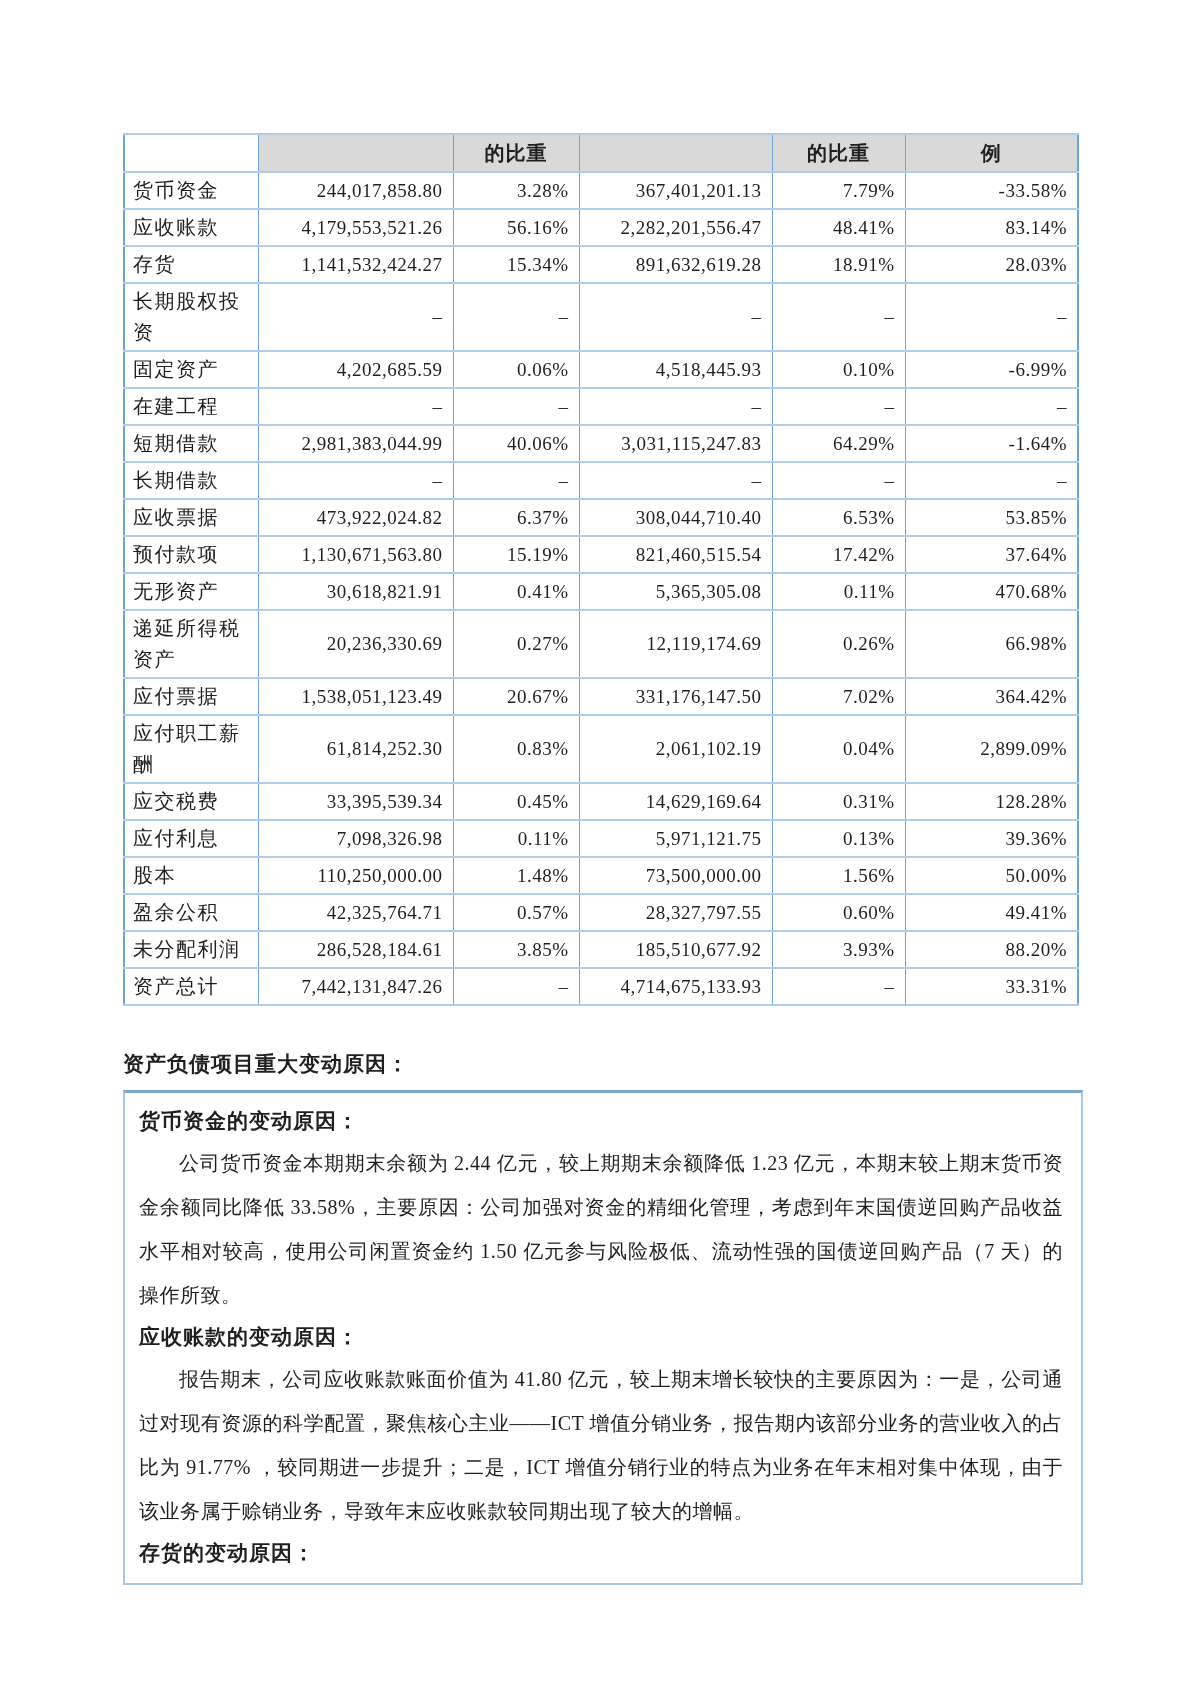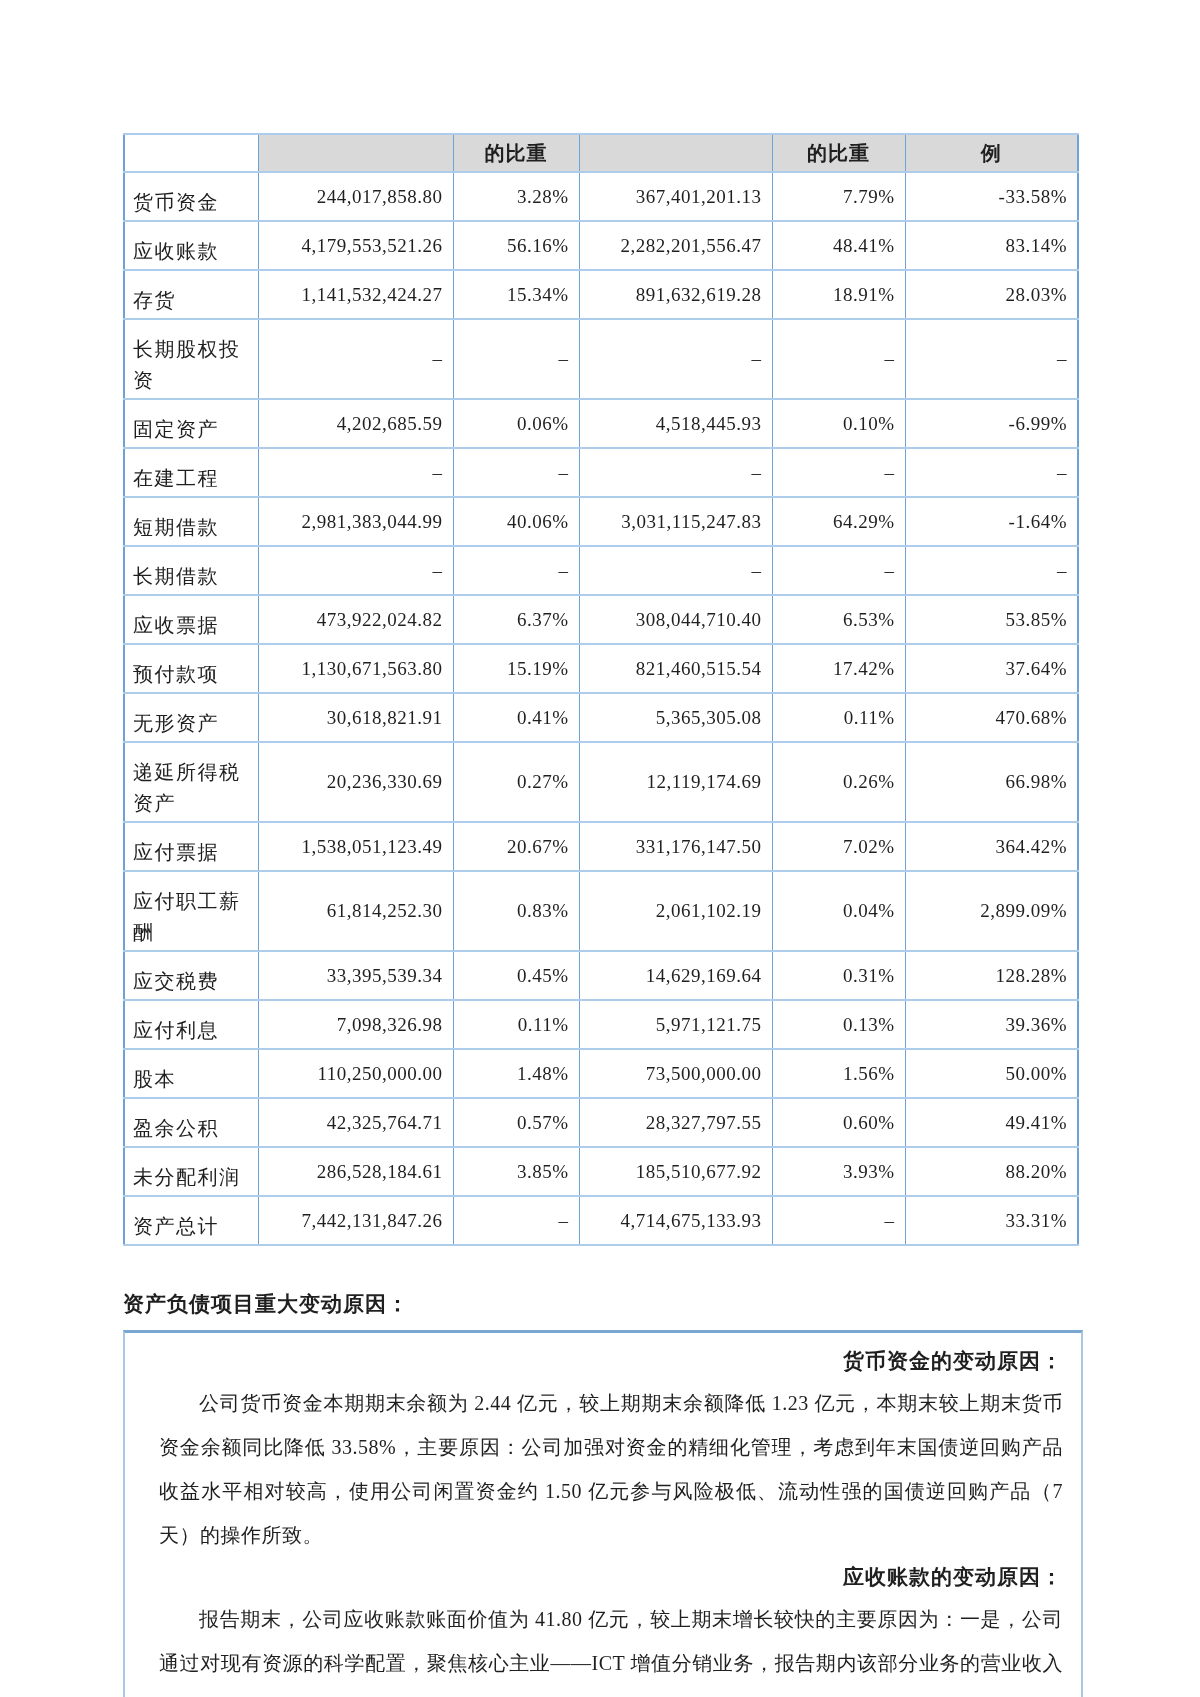--- a/index.html
+++ b/index.html
@@ -37,21 +37,21 @@
     background: #d9d9d9;
     font-weight: bold;
     font-size: 20px;
     text-align: center;
     letter-spacing: 1px;
   }
   table.fin th.th-label { background: #ffffff; }
   table.fin tr { height: 33px; margin-top: 12px; }
   td.td-label {
     text-align: left;
-    padding: 14px 4px 2px 8px;
+    padding: 2px 4px 2px 8px;
     letter-spacing: 1.5px;
     font-size: 20px;
     word-break: break-all;
     line-height: 31px;
   }
   td.td-num {
     text-align: right;
     padding: 2px 10px 2px 2px;
     letter-spacing: 0.5px;
     white-space: nowrap;
@@ -68,29 +68,27 @@
     border: 2px solid #a9c8e6;
     border-top: 3px solid #7aa7cf;
     padding: 8px 18px 10px 14px;
     background: #ffffff;
   }
   .box-heading {
     font-size: 21px;
     font-weight: bold;
     letter-spacing: 1px;
     line-height: 40px;
-    text-align: right;
   }
   .box-para {
     font-size: 20px;
     line-height: 44px;
     text-indent: 2em;
     text-align: justify;
     letter-spacing: 0.5px;
-    margin-left: 20px;
   }
 </style>
 </head>
 <body>
 
 <div class="page">
 
   <table class="fin">
     <colgroup>
       <col style="width:134px">

